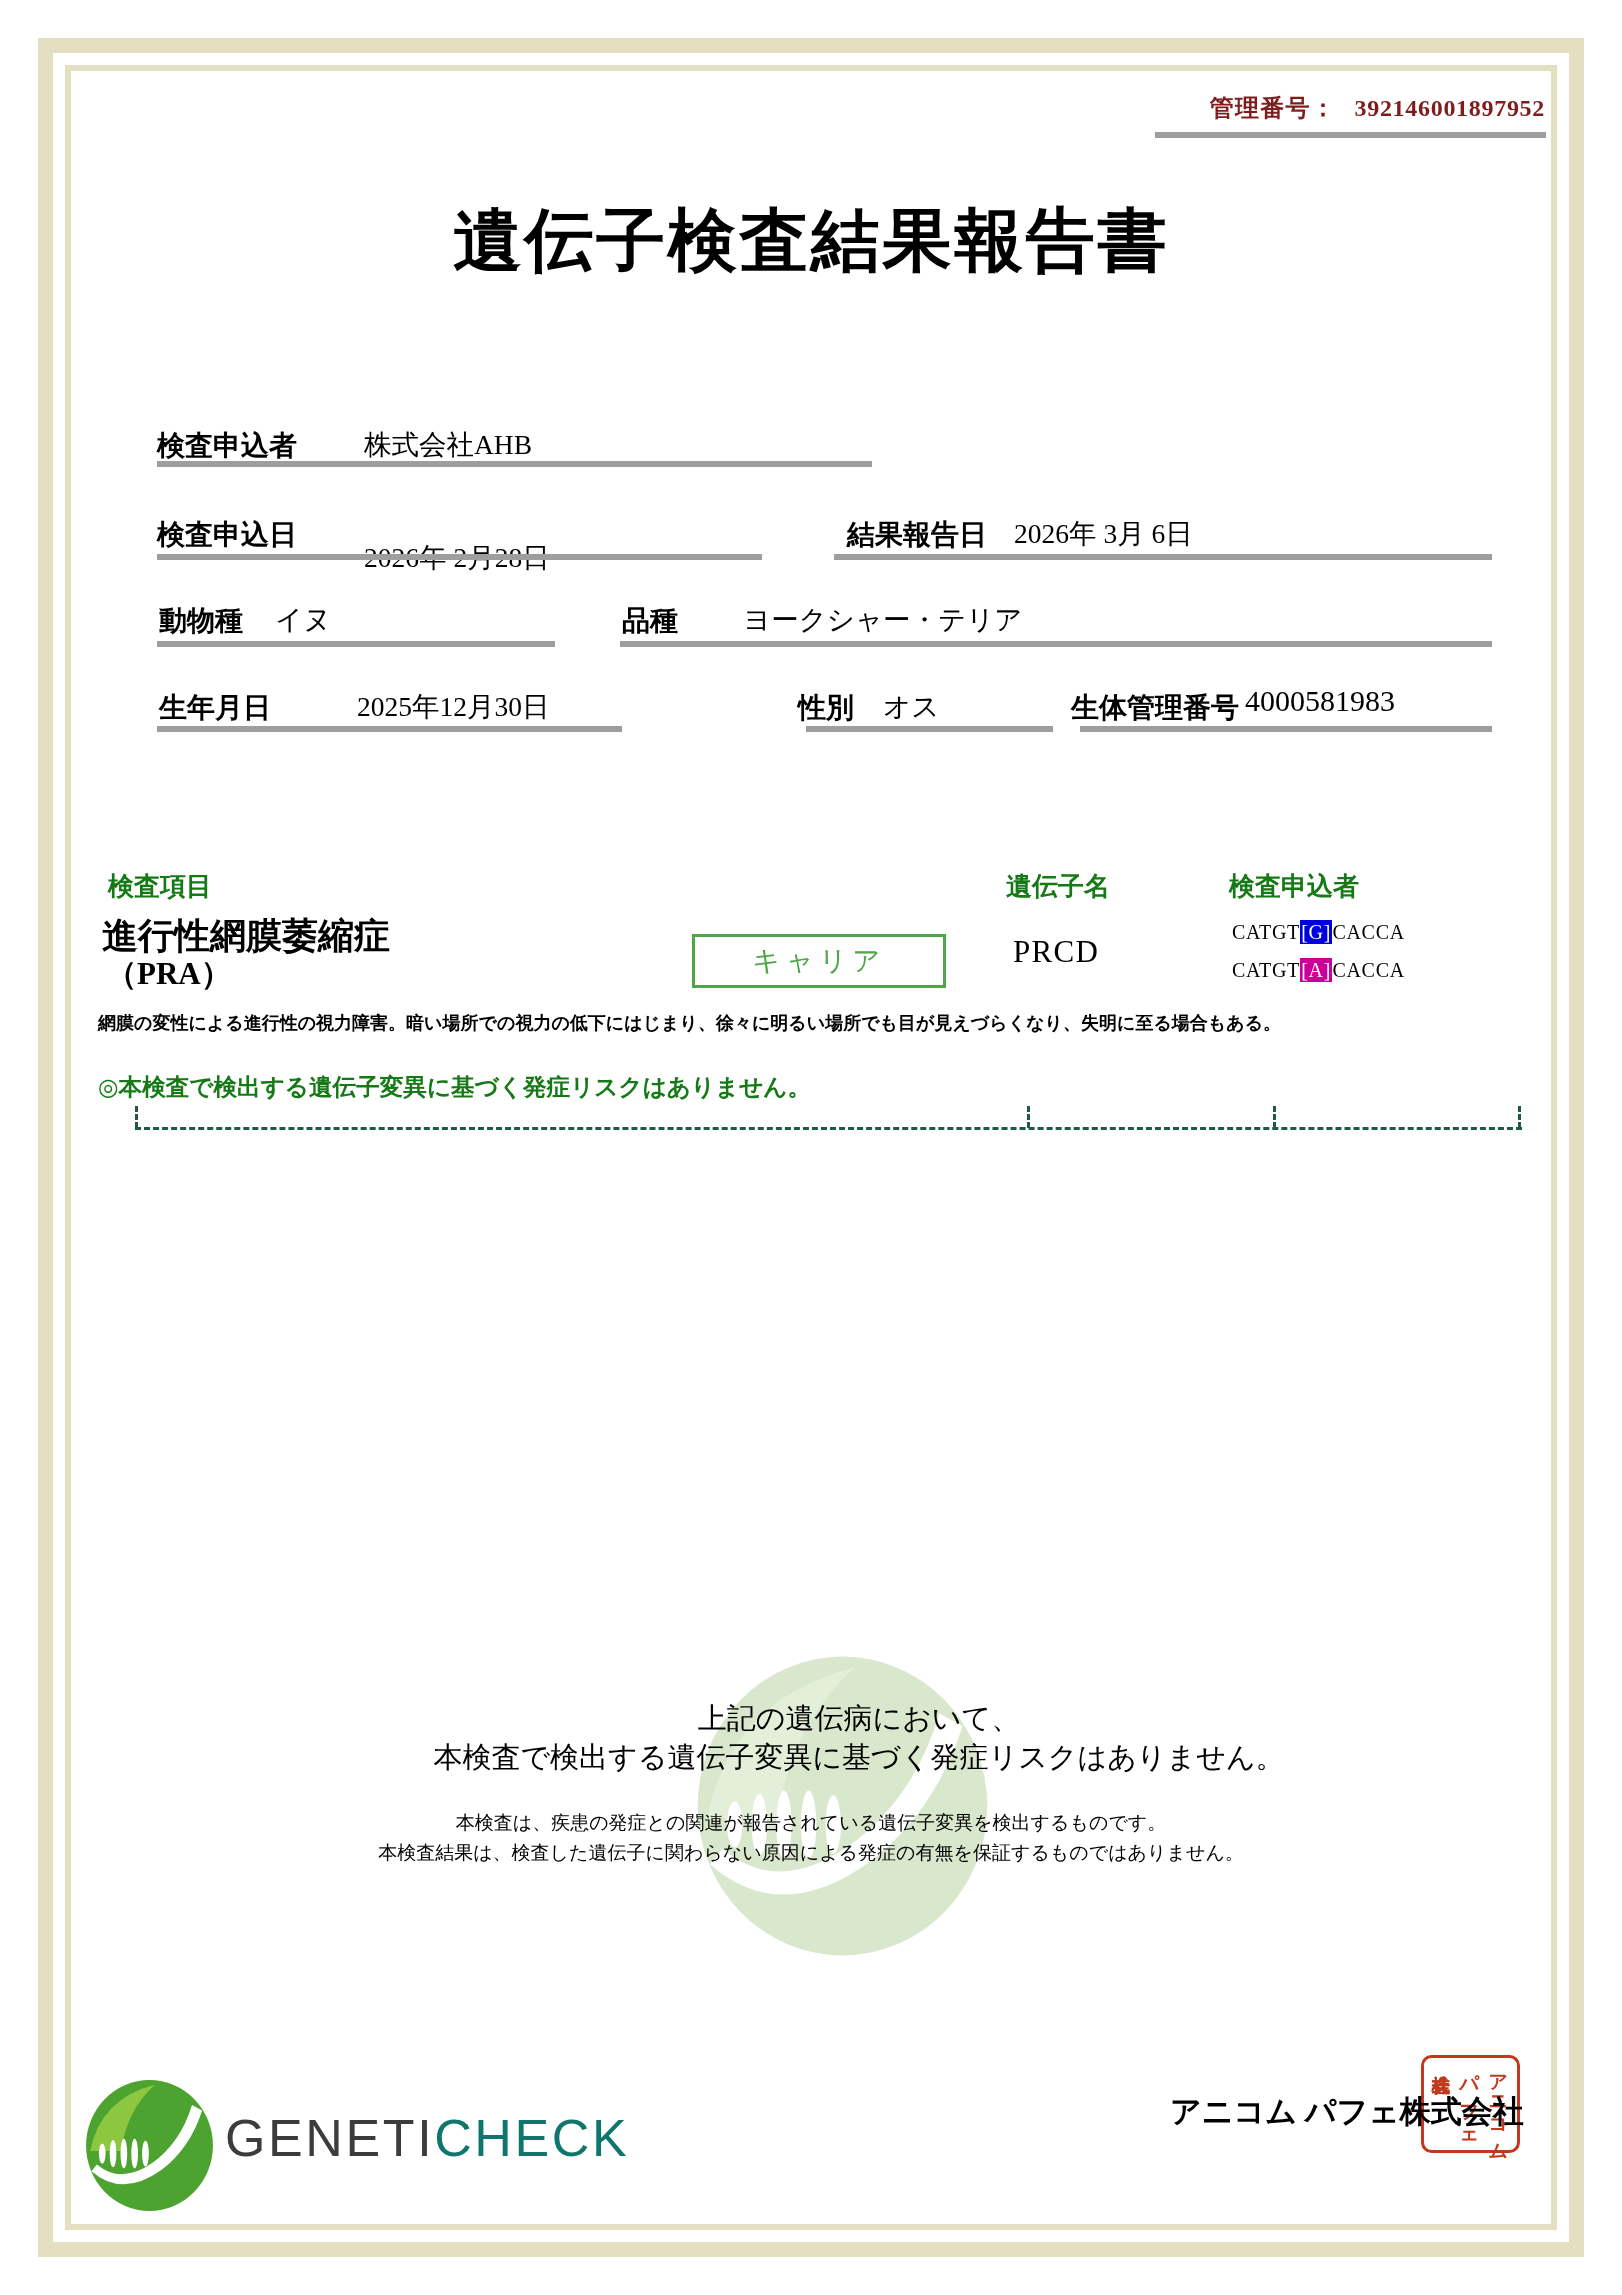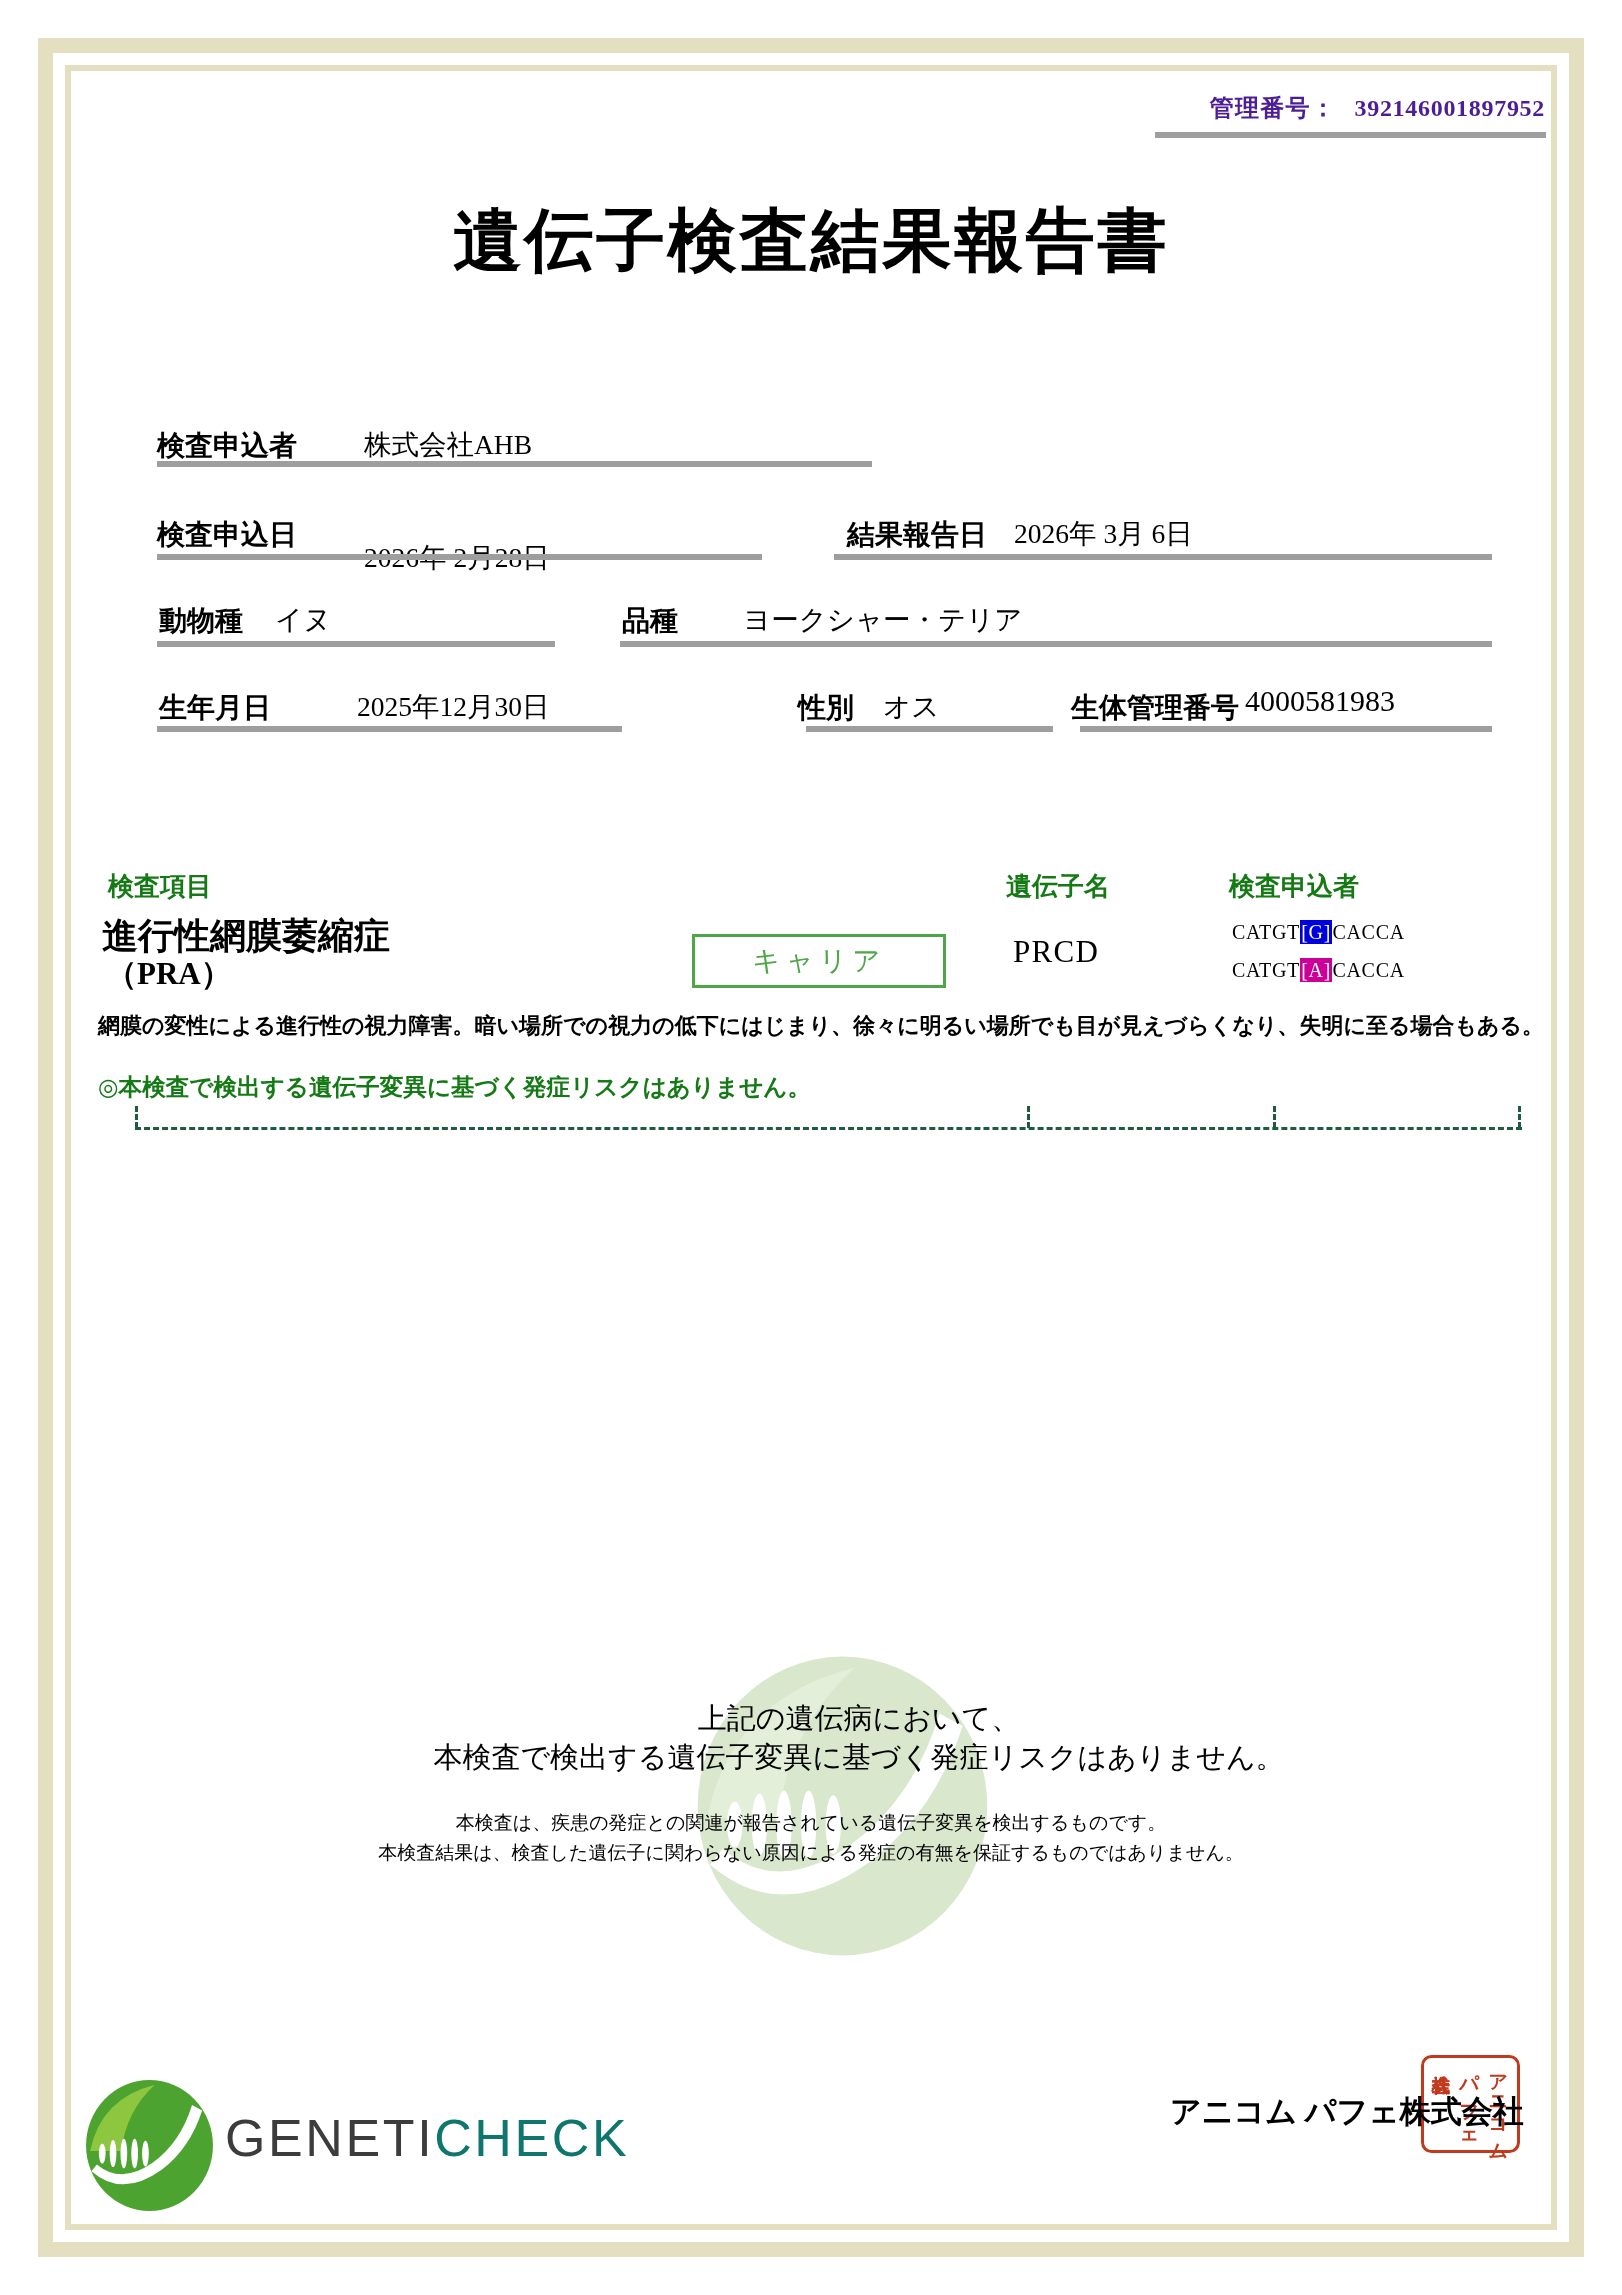--- a/index.html
+++ b/index.html
@@ -3,41 +3,41 @@
 <meta charset="utf-8">
 <style>
   html,body{margin:0;padding:0;background:#ffffff;}
   .page{
     position:relative;width:1622px;height:2295px;background:#ffffff;
     overflow:hidden;font-family:"Liberation Serif","DejaVu Serif",serif;color:#000;
   }
   .frame-outer{position:absolute;inset:38px;border:15px solid #e5dfc2;pointer-events:none;}
   .frame-inner{position:absolute;inset:65px;border:6.5px solid #e5dfc2;pointer-events:none;}
   .abs{position:absolute;white-space:nowrap;}
-  .mgmt{top:92px;right:77px;font-size:24px;font-weight:bold;color:#4c1d95;letter-spacing:1.3px;}
+  .mgmt{top:92px;right:77px;font-size:24px;font-weight:bold;color:#7f1d1d;letter-spacing:1.3px;}
   .mgmt .num{margin-left:18.3px;letter-spacing:0.7px;}
   .bar{position:absolute;height:5.9px;background:#9e9e9e;}
   .title{left:0;width:100%;text-align:center;top:195px;font-size:69px;font-weight:bold;letter-spacing:2.6px;margin:0;}
   .label{font-size:28px;font-weight:bold;}
   .value{font-size:27.5px;}
   .num-value{font-size:30px;}
   .green{color:#157a15;}
   .sec-header{font-size:26px;font-weight:bold;}
   .disease{font-size:36px;font-weight:bold;}
   .disease-sub{font-size:31px;font-weight:bold;}
   .result-box{
     left:692px;top:934px;width:254px;height:54px;border:3.3px solid #4ea648;
     color:#4ea648;font-size:27.5px;letter-spacing:5.2px;text-align:center;line-height:48px;box-sizing:border-box;
   }
   .gene{font-size:31px;letter-spacing:1.3px;}
   .seq{font-size:20px;letter-spacing:0.7px;}
   .seq .hl{color:#ffffff;padding:0.7px 1.3px;}
   .hl-blue{background:#0000dd;}
   .hl-magenta{background:#cc0099;}
-  .desc{font-size:22px;font-weight:bold;}
+  .desc{font-size:18px;font-weight:bold;}
   .desc-green{font-size:23.6px;font-weight:bold;color:#157a15;}
   .dash-h{position:absolute;left:135px;top:1127px;width:1387px;border-top:3.9px dashed #1f5b40;}
   .dash-v{position:absolute;top:1106px;height:22px;border-left:3.3px dashed #1f5b40;}
   .summary{left:0;width:100%;text-align:center;font-family:"Liberation Sans","DejaVu Sans",sans-serif;z-index:2;}
   .sum-main{font-size:29px;padding-left:48px;}
   .sum-fine{font-size:19px;}
   .watermark{left:664px;top:1652px;z-index:0;}
   .logo-mark{left:82px;top:2078px;}
   .logo-text{left:225px;top:2112px;font-family:"Liberation Sans","DejaVu Sans",sans-serif;font-size:52px;letter-spacing:2.6px;line-height:1;}
   .logo-text .lt1{color:#3c3c3c;}

